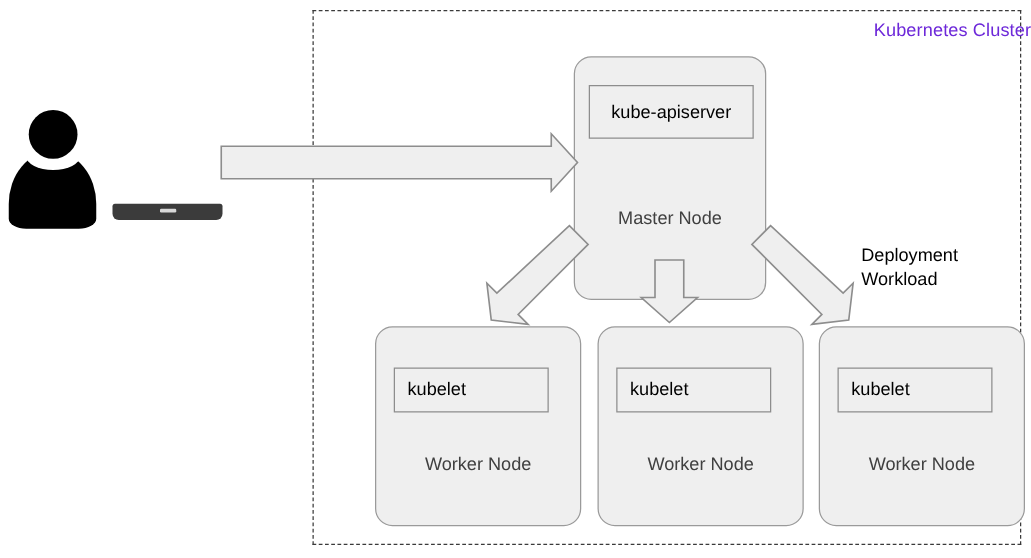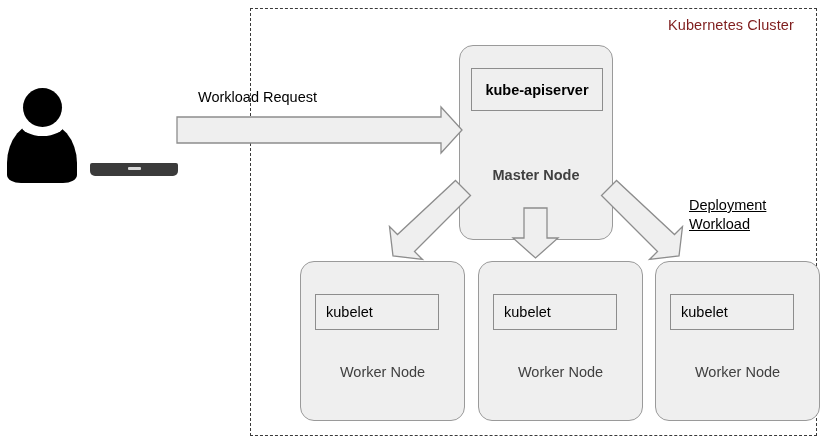--- a/index.html
+++ b/index.html
@@ -25,24 +25,24 @@
   .cluster-box {
     left: 250px;
     top: 8px;
     width: 567px;
     height: 428px;
     border: 1.6px dashed #3a3a3a;
     box-sizing: border-box;
     background: transparent;
   }
   .cluster-title {
-    left: 668px;
+    left: 699px;
     top: 17px;
     font-size: 14.5px;
-    color: #7f1d1d;
+    color: #6d28d9;
     white-space: nowrap;
     letter-spacing: 0.1px;
   }
 
   
   .user-icon { left: 6px; top: 88px; width: 72px; height: 98px; }
   .user-head {
     position: absolute;
     left: 17px; top: 0px;
     width: 39px; height: 39px;
@@ -136,38 +136,37 @@
     background: #efefef;
     border: 1.3px solid #8d8d8d;
     box-sizing: border-box;
     display: flex;
     align-items: center;
   }
   .inner-label { font-size: 14.5px; color: #000; white-space: nowrap; }
   .inner-label.center { width: 100%; text-align: center; }
   .inner-label.left { padding-left: 10px; }
 
-  .master-node { left: 459px; top: 45px; width: 154px; height: 195px; font-weight: bold; }
+  .master-node { left: 459px; top: 45px; width: 154px; height: 195px; }
   .master-inner { left: 11px; top: 22px; width: 132px; height: 43px; }
   .master-title { top: 121px; }
 
   .worker-node { top: 261px; width: 165px; height: 160px; }
   .worker-1 { left: 300px; }
   .worker-2 { left: 478px; }
   .worker-3 { left: 655px; }
   .worker-inner { left: 14px; top: 32px; width: 124px; height: 36px; }
   .worker-title { top: 102px; }
 
   
   .dep-label {
     left: 689px; top: 196px;
     font-size: 14.5px;
     line-height: 19px;
     white-space: nowrap;
-    text-decoration: underline;
   }
 
   
   .arrow-layer {
     left: 0; top: 0;
     width: 825px; height: 446px;
     pointer-events: none;
   }
 </style>
 </head>
@@ -182,21 +181,20 @@
     <div class="user-body"></div>
     <div class="user-neck-cut"></div>
     <div class="user-head"></div>
   </div>
 
   <div class="abs laptop">
     <div class="laptop-base"></div>
     <div class="laptop-notch"></div>
   </div>
 
-  <div class="abs wl-label">Workload Request</div>
 
   <div class="abs node master-node">
     <div class="inner-box master-inner">
       <span class="inner-label center">kube-apiserver</span>
     </div>
     <div class="node-title master-title">Master Node</div>
   </div>
 
   <div class="abs node worker-node worker-1">
     <div class="inner-box worker-inner">

